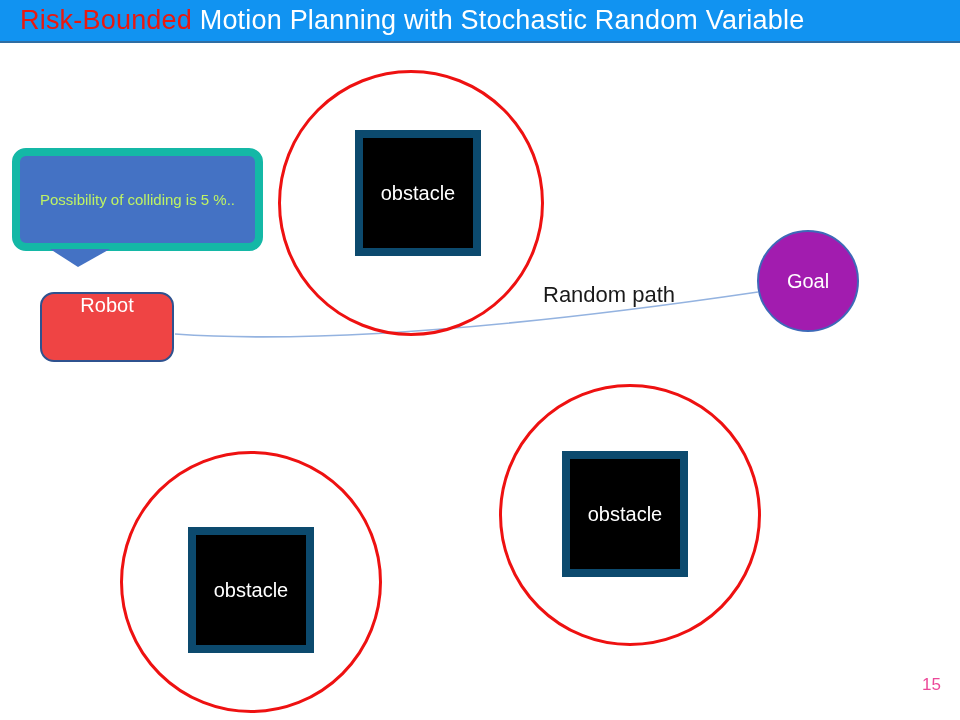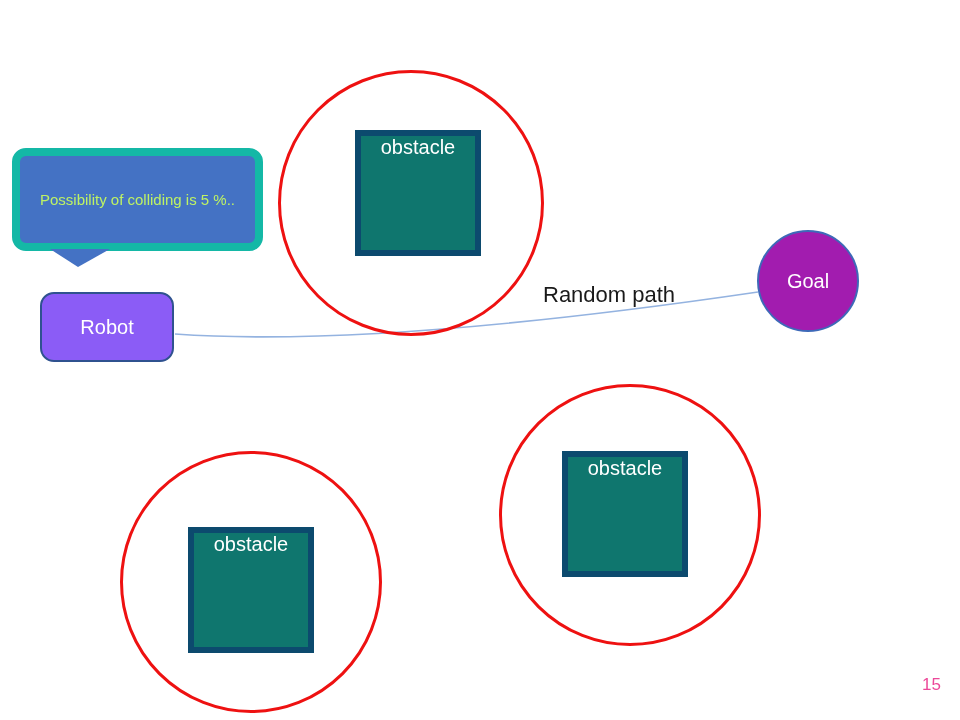--- a/index.html
+++ b/index.html
@@ -23,38 +23,38 @@
   
   .risk-circle{
     position:absolute;border:3px solid #EE1111;border-radius:50%;
     box-sizing:border-box;z-index:2;background:transparent;
   }
   .c1{left:278px;top:70px;width:266px;height:266px;}
   .c2{left:120px;top:451px;width:262px;height:262px;}
   .c3{left:499px;top:384px;width:262px;height:262px;}
   
   .obstacle-square{
-    position:absolute;width:126px;height:126px;background:#0f766e;
-    border:6px solid #0c4a6e;box-sizing:border-box;z-index:3;
-    display:flex;justify-content:center;
+    position:absolute;width:126px;height:126px;background:#000000;
+    border:8px solid #0c4a6e;box-sizing:border-box;z-index:3;
+    display:flex;align-items:center;justify-content:center;
     color:#ffffff;font-size:20px;
   }
   .s1{left:355px;top:130px;}
   .s2{left:188px;top:527px;}
   .s3{left:562px;top:451px;}
   .goal-circle{
     position:absolute;left:757px;top:230px;width:102px;height:102px;
     background:#a21caf;border:2px solid #3E69B8;border-radius:50%;
     box-sizing:border-box;z-index:3;display:flex;align-items:center;justify-content:center;
     color:#ffffff;font-size:20px;
   }
   .robot{
     position:absolute;left:40px;top:292px;width:134px;height:70px;
-    background:#8b5cf6;border:2px solid #2F528F;border-radius:14px;
-    box-sizing:border-box;z-index:3;display:flex;align-items:center;justify-content:center;
+    background:#ef4444;border:2px solid #2F528F;border-radius:14px;
+    box-sizing:border-box;z-index:3;display:flex;align-items:flex-start;justify-content:center;
     color:#ffffff;font-size:20px;
   }
   
   .callout{
     position:absolute;left:12px;top:148px;width:251px;height:103px;
     background:#4472C4;border:8px solid #14b8a6;border-radius:14px;
     box-sizing:border-box;z-index:3;
     display:flex;flex-direction:column;align-items:center;justify-content:center;
     color:#bef264;font-size:15px;line-height:21px;text-align:center;
   }
@@ -69,20 +69,23 @@
   }
   .page-number{
     position:absolute;right:19px;top:675px;font-size:17px;font-weight:400;color:#ec4899;z-index:4;
   }
 </style>
 </head>
 <body>
 
 <div class="slide">
 
+  <header class="title-bar">
+    <h1 class="title"><span class="title-red">Risk-Bounded</span><span> Motion Planning with Stochastic Random Variable</span></h1>
+  </header>
 
   <svg class="connector-layer" viewBox="0 0 960 720">
     <path d="M 175 334 C 330 345 540 324 758 292" fill="none" stroke-width="1.6" stroke="#94B3E0"></path>
   </svg>
 
   <div class="risk-circle c1"></div>
   <div class="risk-circle c2"></div>
   <div class="risk-circle c3"></div>
 
   <div class="obstacle-square s1">

